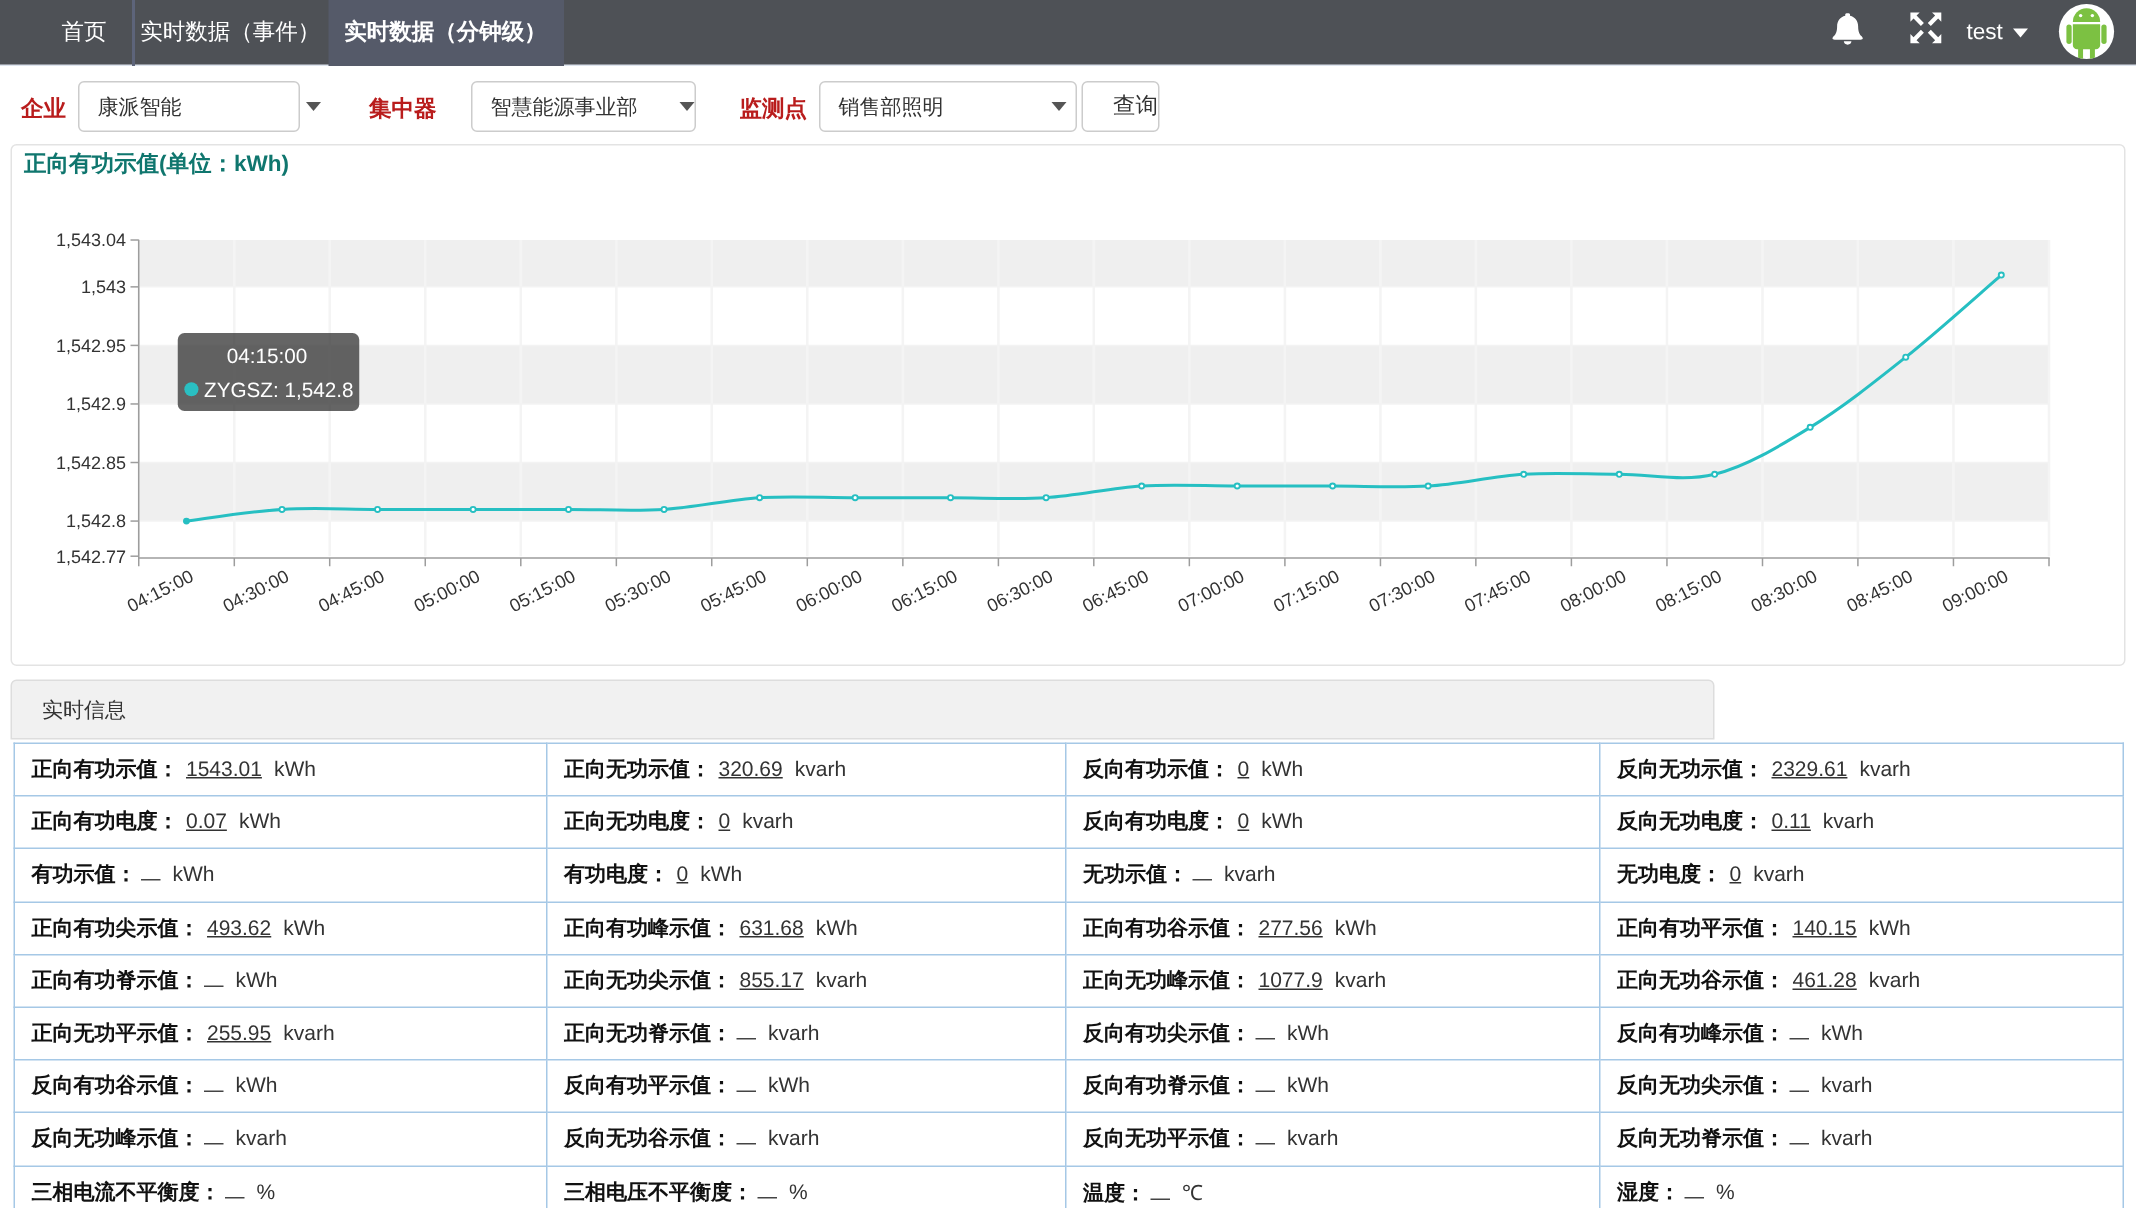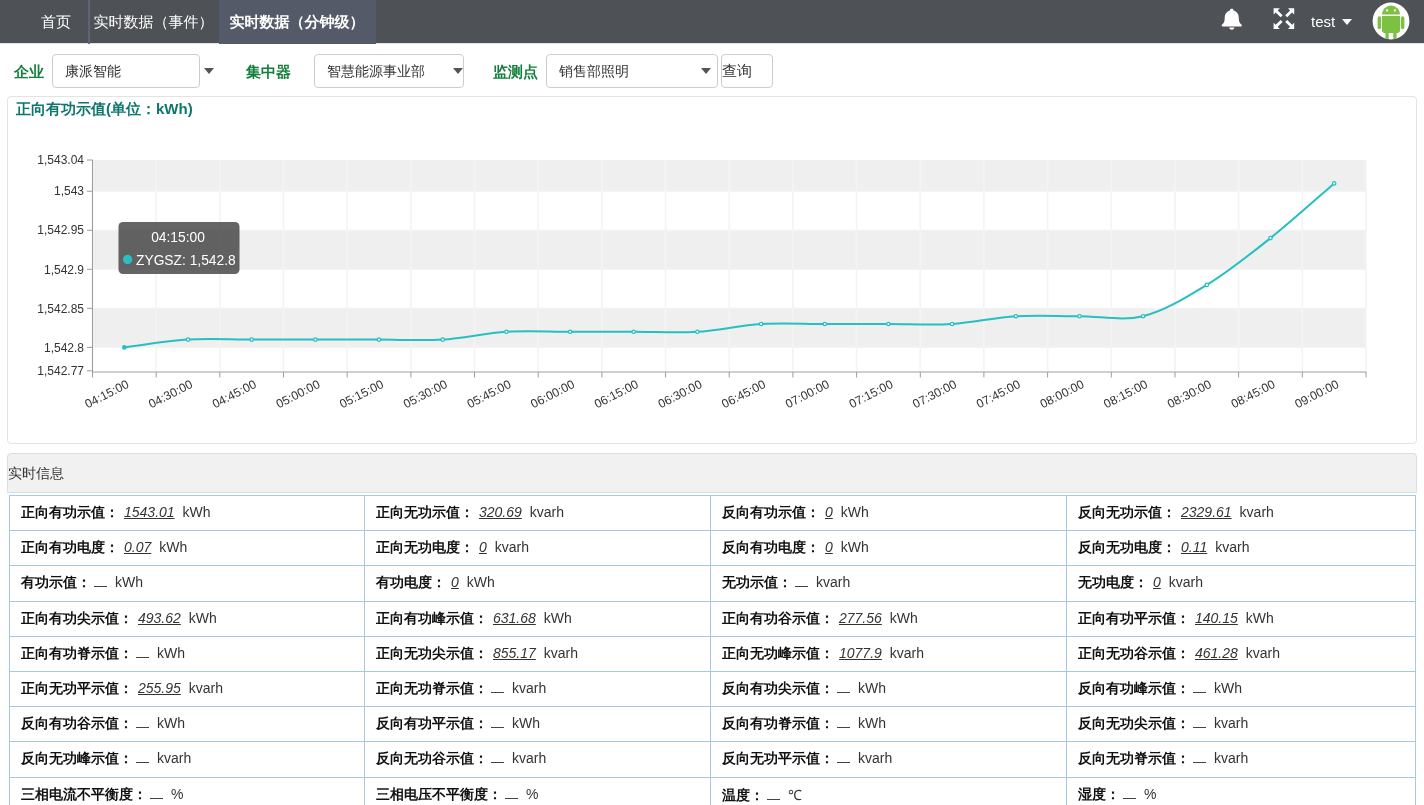--- a/index.html
+++ b/index.html
@@ -6,32 +6,32 @@
 font-family:"Liberation Sans",sans-serif}
 .nav{position:absolute;left:0;top:0;width:1424px;height:44px;background:#4e5156;border-bottom:1px solid #dde4ee}
 .tab{position:absolute;top:0;height:44px;line-height:44px;text-align:center;color:#fff;font-size:15px}
 .t1{left:0;width:112px}
 .t2{left:89px;width:129px}
 .t3{left:218.5px;width:157px;background:#555a69;font-weight:bold}
 .sep{position:absolute;top:0;width:1.5px;height:44px;background:#5d647a}
 .test{position:absolute;left:1311px;top:13px;font-size:15px;color:#fff}
 .caretdn{position:absolute;left:1342px;top:19px;width:0;height:0;border-left:5px solid transparent;border-right:5px solid transparent;border-top:6px solid #fff}
 .filters{position:absolute;left:0;top:45px;width:1424px;height:51px;background:#fff}
-.flabel{position:absolute;top:18px;font-size:15px;font-weight:bold;color:#15803d}
+.flabel{position:absolute;top:18px;font-size:15px;font-weight:bold;color:#b91c1c}
 .sel{position:absolute;top:9px;height:34px;background:#fff;border:1px solid #ccc;border-radius:4px;font-size:14px;color:#333;line-height:32px;padding-left:12px}
 .scaret{position:absolute;width:0;height:0;border-left:5px solid transparent;border-right:5px solid transparent;border-top:6px solid #555;top:23px}
-.btn{position:absolute;left:721px;top:9px;width:52px;height:34px;border:1px solid #ccc;border-radius:4px;background:#fff;font-size:15px;color:#333;text-align:left;line-height:32px}
+.btn{position:absolute;left:721px;top:9px;width:52px;height:34px;border:1px solid #ccc;border-radius:4px;background:#fff;font-size:15px;color:#333;text-align:right;line-height:32px}
 .chartpanel{position:absolute;left:7px;top:96px;width:1410px;height:348px;border:1px solid #e3e3e3;border-radius:4px;background:#fff}
 .ctitle{position:absolute;left:16px;top:100px;font-size:15px;font-weight:bold;color:#0f766e}
 .chartsvg{position:absolute;left:0;top:0}
-.infohead{position:absolute;left:7px;top:453px;width:1410px;height:40px;background:#f1f1f1;border:1px solid #ddd;border-radius:4px 4px 0 0;font-size:14px;color:#333;line-height:39px;}
+.infohead{position:absolute;left:7px;top:453px;width:1136px;height:40px;background:#f1f1f1;border:1px solid #ddd;border-radius:4px 4px 0 0;font-size:14px;color:#333;line-height:39px;padding-left:20px}
 table.info{position:absolute;left:9px;top:495px;width:1406px;border-collapse:collapse;table-layout:fixed;font-size:14px;color:#222}
 table.info td{border:1px solid #a5c8e6;height:35.2px;padding:0 0 0 11px;vertical-align:middle;white-space:nowrap}
 table.info b{color:#111;font-weight:bold}
-.val{font-style:italic;text-decoration:underline;color:#333;margin-left:5px}
+.val{text-decoration:underline;color:#333;margin-left:5px}
 .emp{display:inline-block;width:13px;height:12px;border-bottom:1px solid #444;margin-left:3px}
 .unit{color:#333;margin-left:8px}
 </style></head>
 <body>
 <div class="nav">
  <div class="tab t1">首页</div>
  <div class="tab t2">实时数据（事件）</div>
  <div class="tab t3">实时数据（分钟级）</div>
  <div class="sep" style="left:88px"></div>
  <svg width="25.5" height="25.5" style="position:absolute;left:1219px;top:5.5px" viewBox="0 0 24 24">

